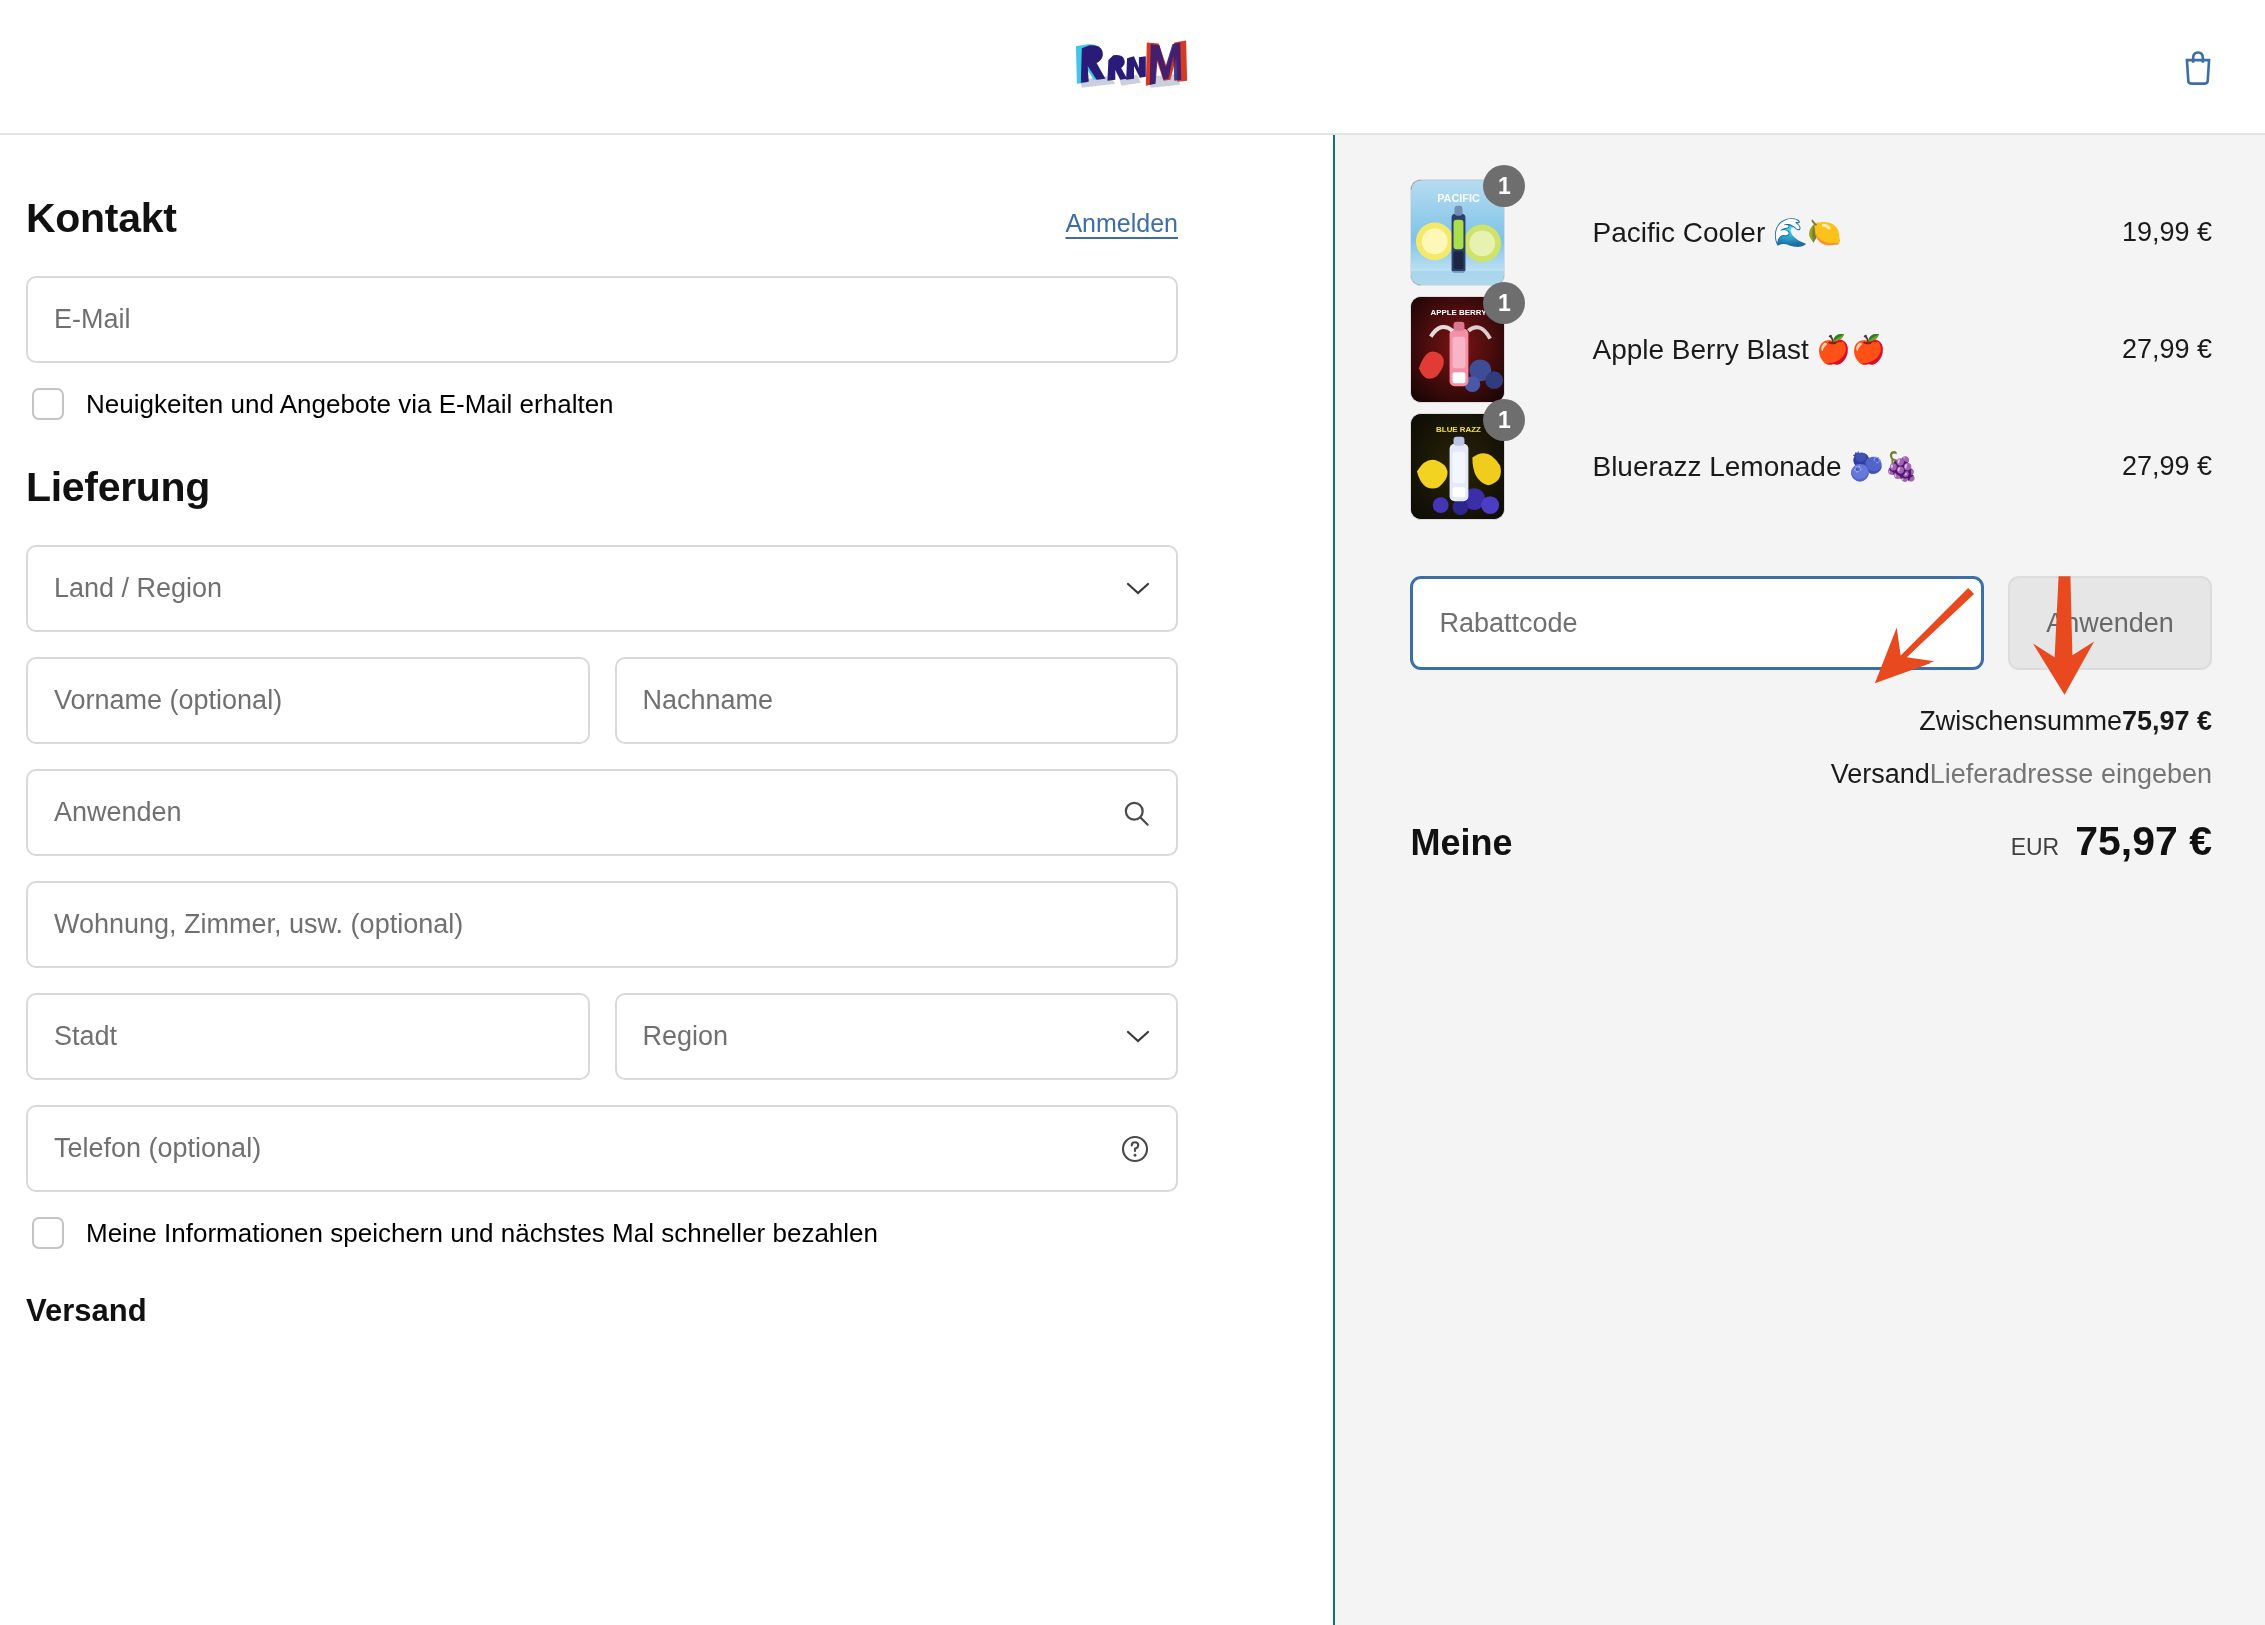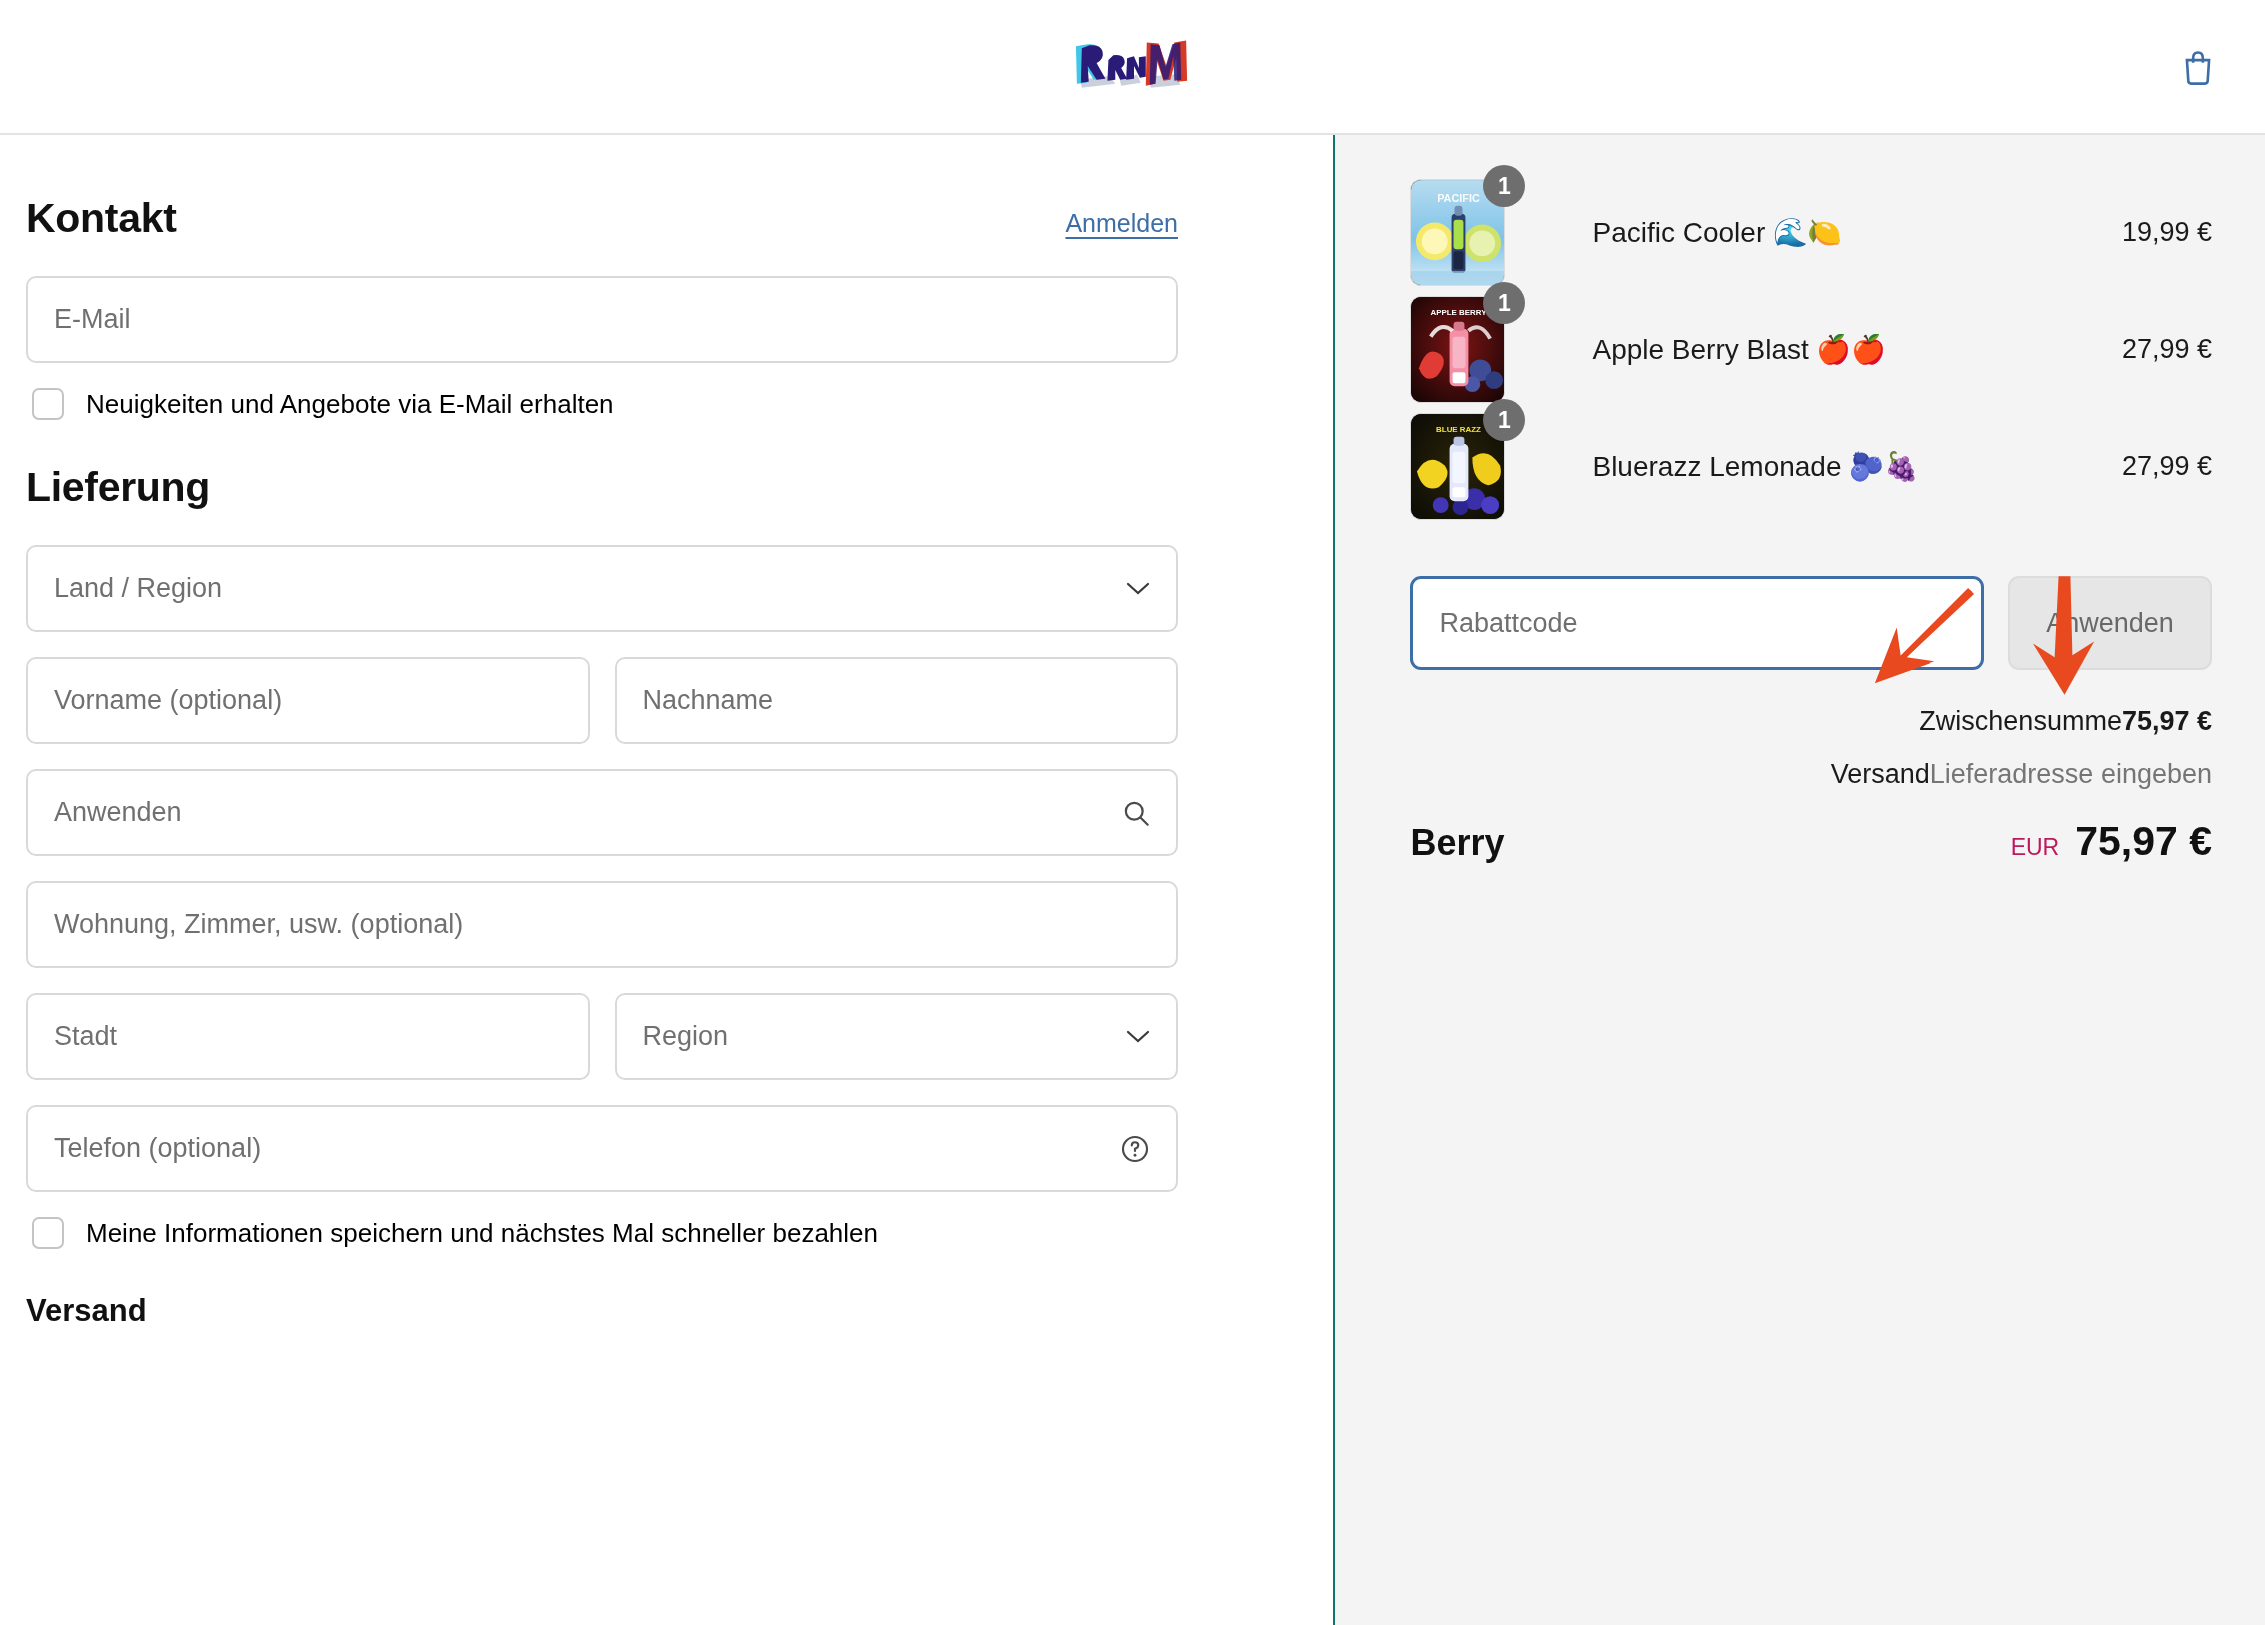--- a/index.html
+++ b/index.html
@@ -158,21 +158,21 @@
   }
   .sum-label { font-size: 27px; color: #1a1a1a; }
   .sum-val { font-size: 27px; color: #1a1a1a; font-weight: 600; }
   .sum-val.muted { color: #757575; font-weight: 400; }
   .total-row {
     display: flex; justify-content: space-between; align-items: baseline;
     margin-top: 28px;
   }
   .total-label { font-size: 36px; font-weight: 700; color: #111111; }
   .total-right { display: flex; align-items: baseline; gap: 16px; }
-  .cur { font-size: 23px; color: #be185d; }
+  .cur { font-size: 23px; color: #404040; }
   .total-val { font-size: 41px; font-weight: 700; color: #111111; }
 
   
   .arrow { position: absolute; pointer-events: none; }
   #arrow-left  { left: 1861px; top: 582px; }
   #arrow-right { left: 2025px; top: 572px; }
   .overlay { position: absolute; left: 0; top: 0; width: 2265px; height: 1626px; pointer-events: none; }
 </style>
 </head>
 <body>
@@ -394,21 +394,21 @@
 
     <div class="sum-row">
       <span class="sum-label">Zwischensumme</span>
       <span class="sum-val">75,97 €</span>
     </div>
     <div class="sum-row">
       <span class="sum-label">Versand</span>
       <span class="sum-val muted">Lieferadresse eingeben</span>
     </div>
     <div class="total-row">
-      <span class="total-label">Berry</span>
+      <span class="total-label">Meine</span>
       <span class="total-right">
         <span class="cur">EUR</span>
         <span class="total-val">75,97 €</span>
       </span>
     </div>
 
   </div>
 </div>
 
 <div class="overlay">

